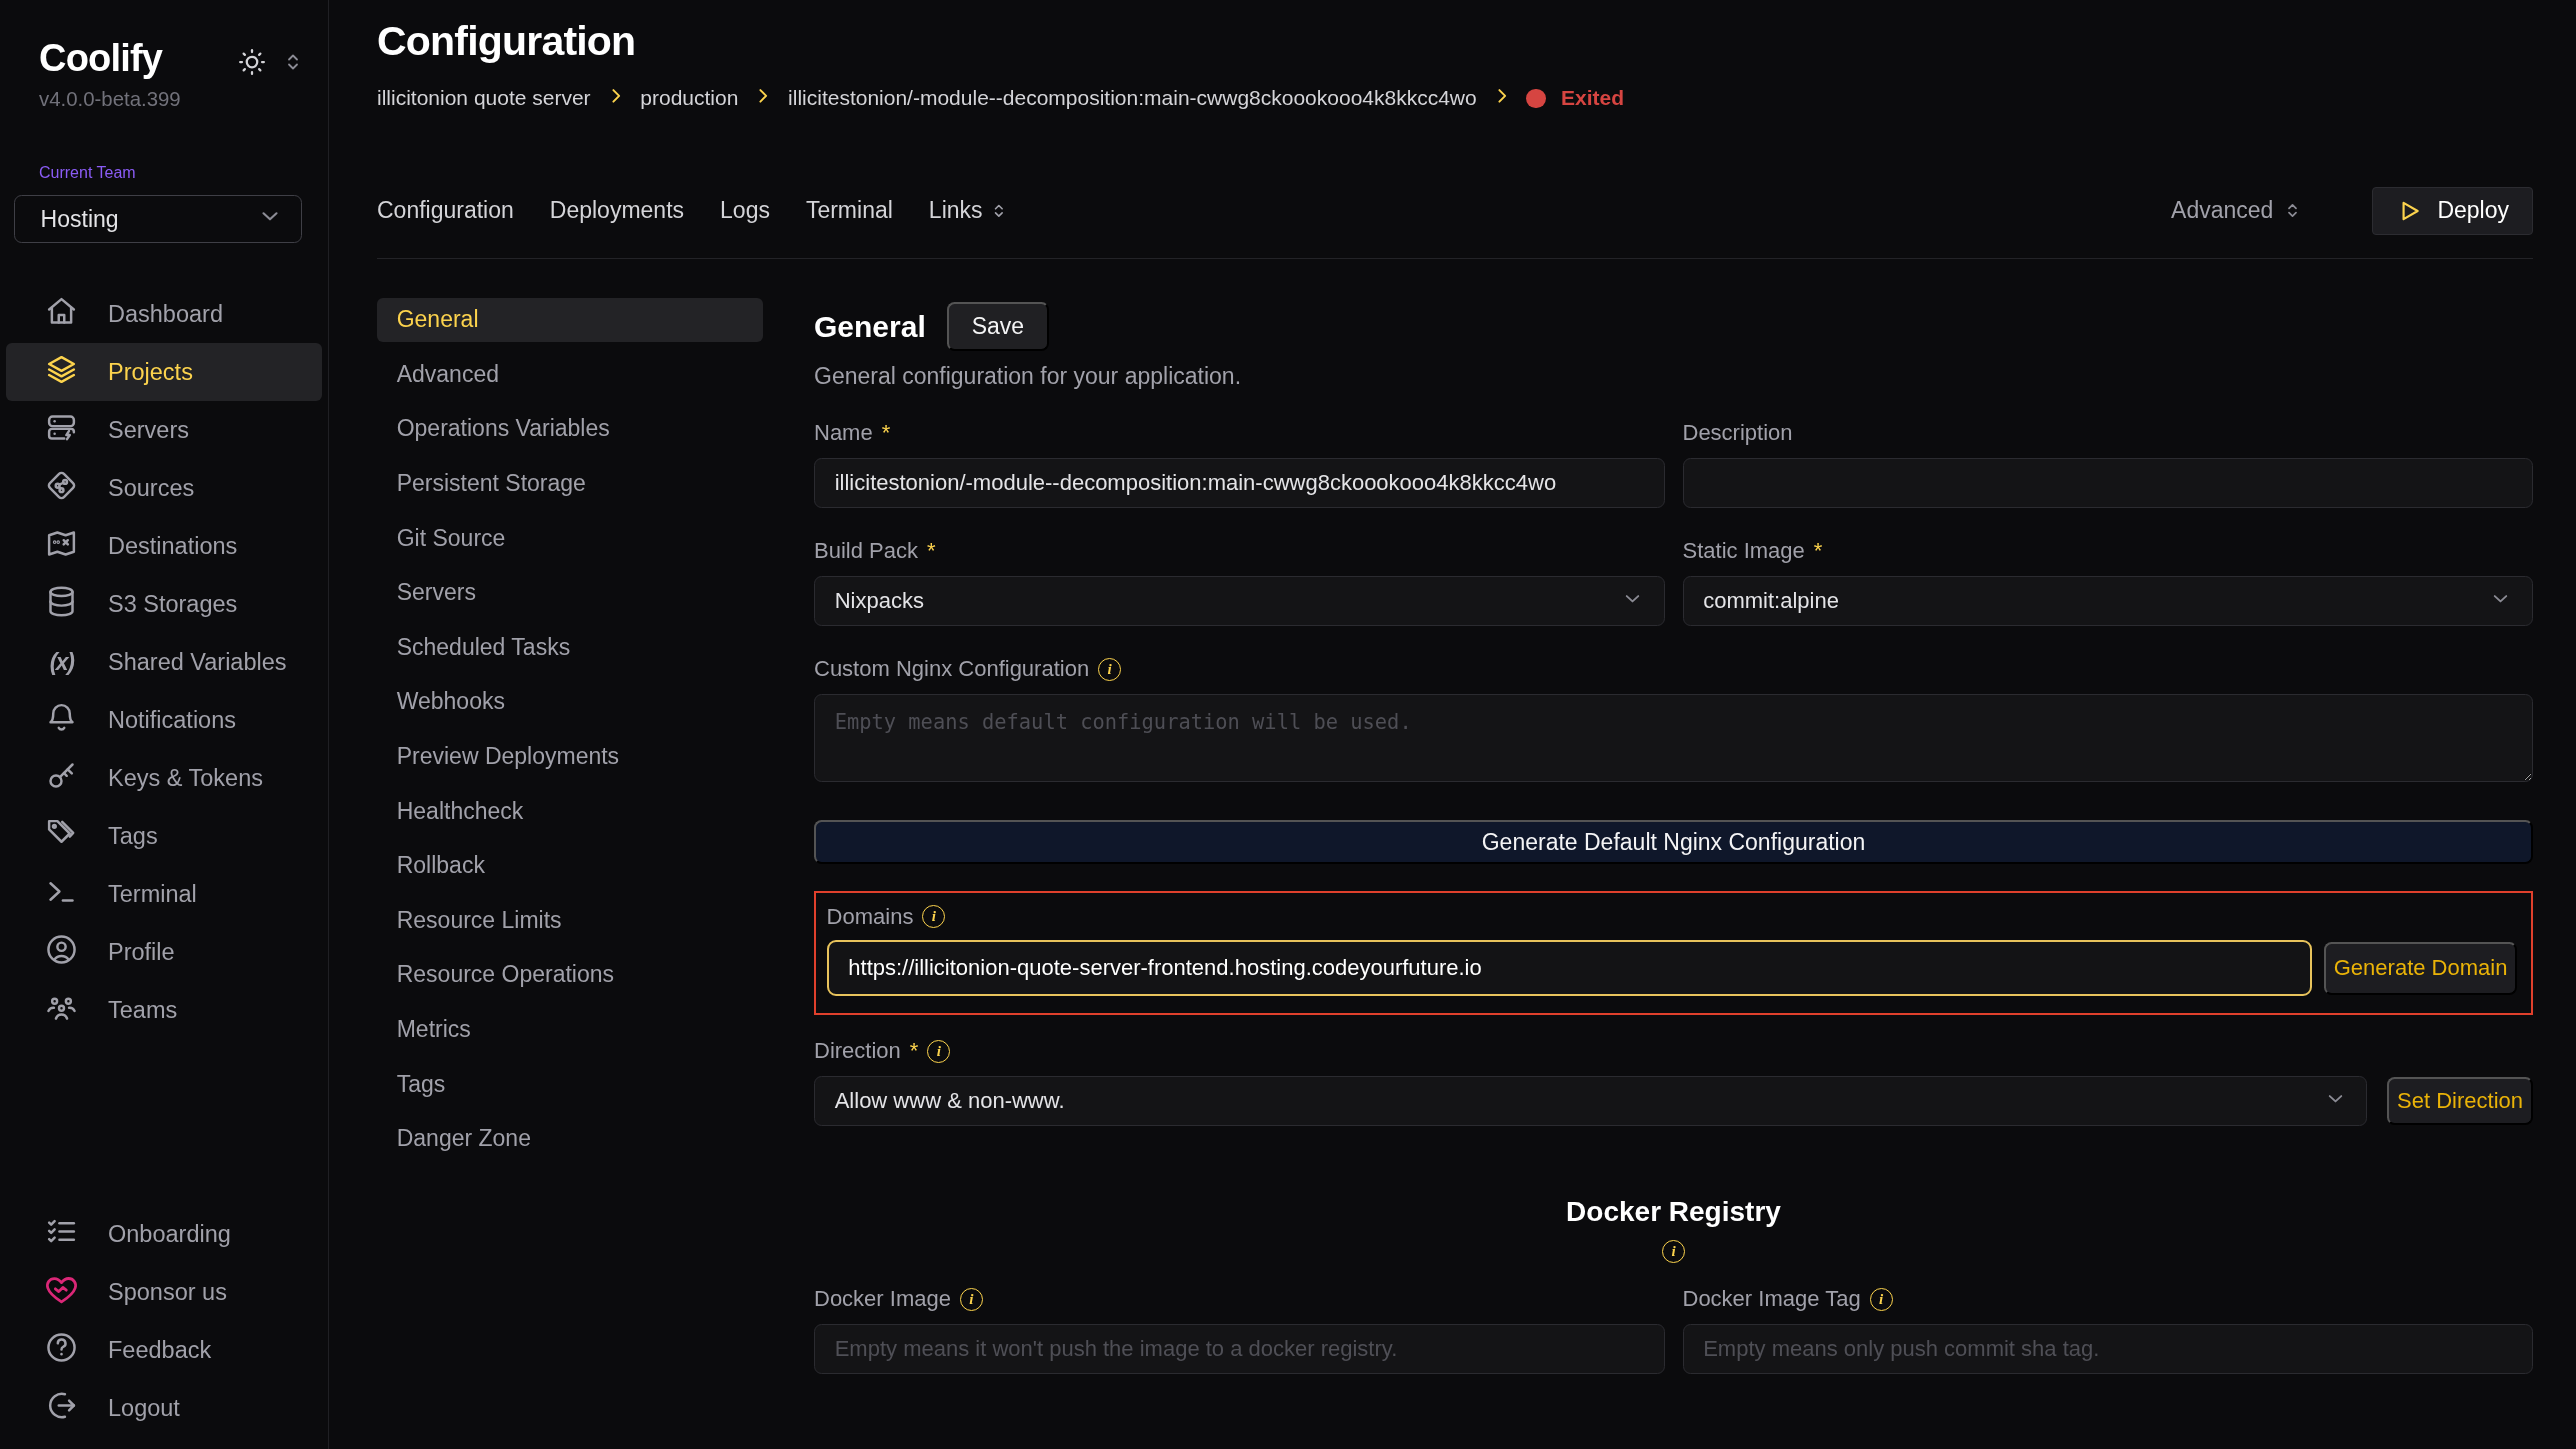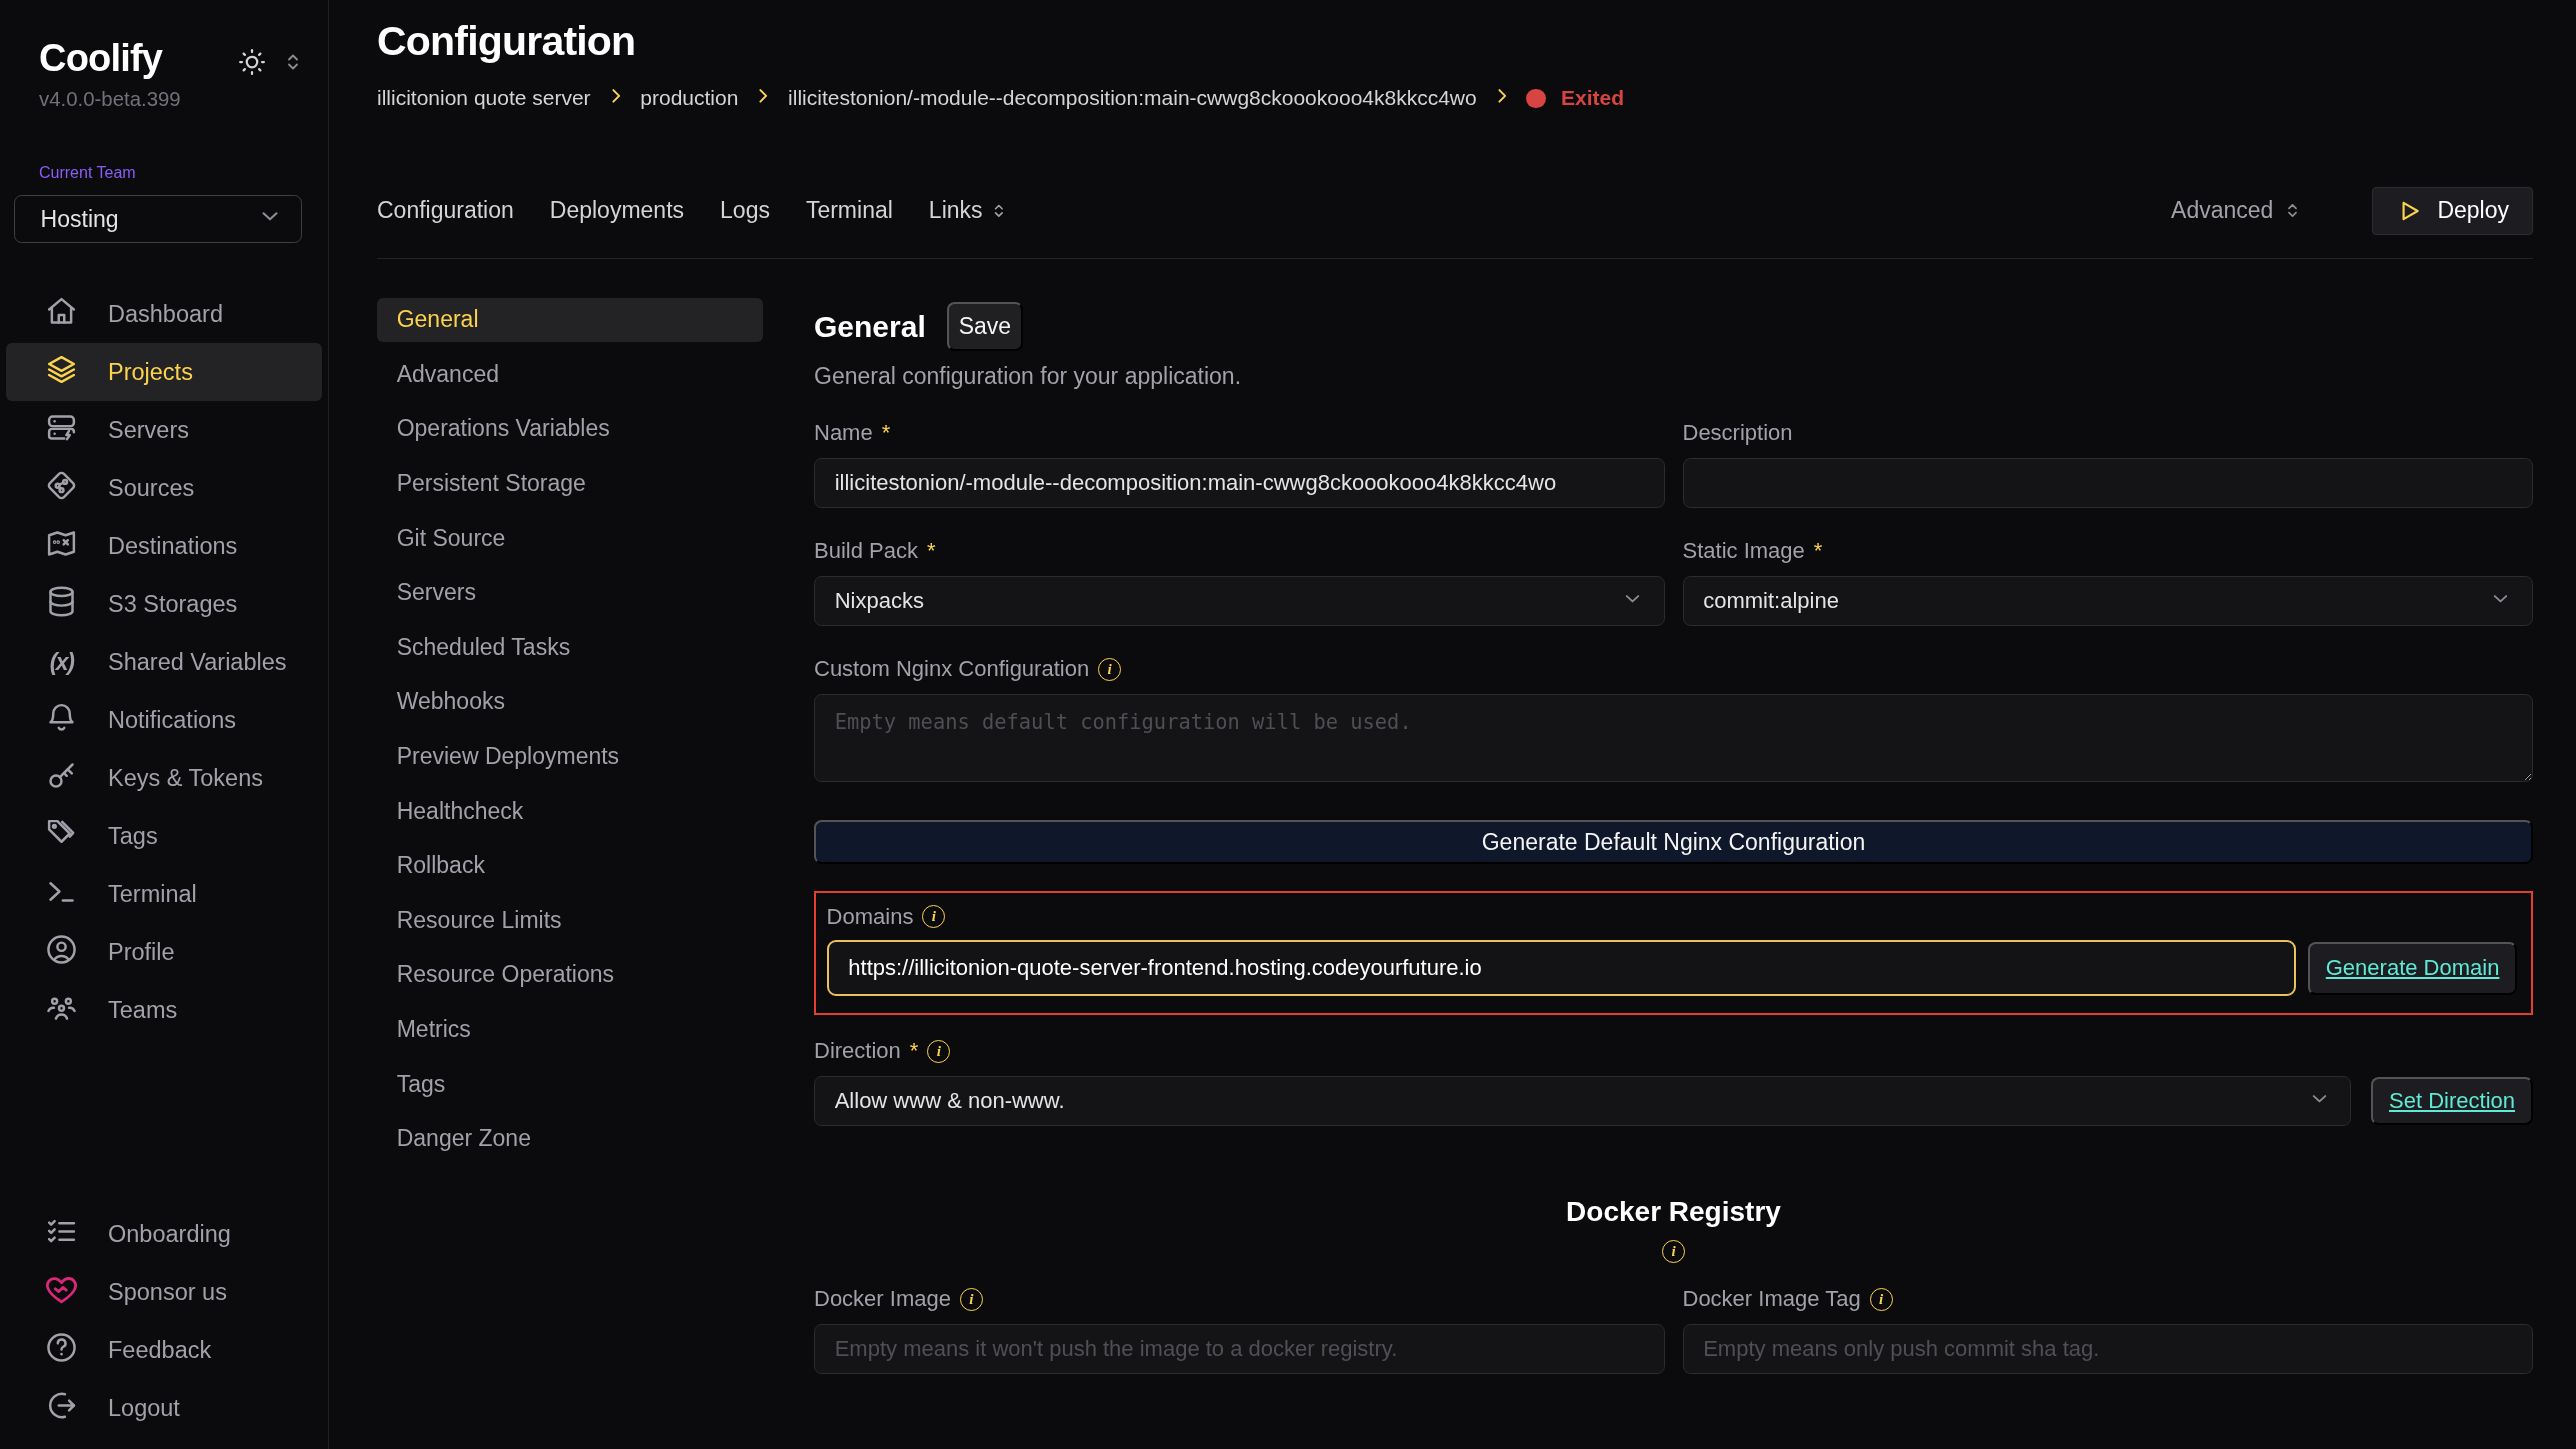--- a/index.html
+++ b/index.html
@@ -72,21 +72,21 @@
   .subnav-item {
     height:44px; margin-bottom:10.6px; display:flex; align-items:center;
     padding:0 19.7px; border-radius:6px; color:#a1a1aa; font-size:23px; cursor:pointer;
   }
   .subnav-item.active { background:#232326; color:#fcd34d; }
 
   
   .form-col { margin-left:51px; width:1719px; }
   .heading-row { display:flex; align-items:center; gap:21px; margin-top:7.6px; }
   .section-h1 { font-size:30px; font-weight:bold; color:#ffffff; }
-  .save-btn { background:#202023; border-radius:7.6px; padding:9px 10px; font-size:23px; color:#f4f4f5; cursor:pointer; }
+  .save-btn { background:#202023; border-radius:7.6px; padding:9px 23px; font-size:23px; color:#f4f4f5; cursor:pointer; }
   .subtitle { margin-top:12px; font-size:23px; color:#a1a1aa; }
 
   .grid2 { display:grid; grid-template-columns:1fr 1fr; column-gap:18px; margin-top:30px; }
   .grid3 { display:grid; grid-template-columns:1fr 1fr 1fr; column-gap:16.7px; margin-top:12px; }
   .field-label { font-size:22px; color:#a1a1aa; display:flex; align-items:center; gap:9px; margin-bottom:12px; }
   .req { color:#fcd34d; }
   .info-i {
     width:23px; height:23px; border:1.5px solid #fcd34d; border-radius:50%;
     color:#fcd34d; font-size:15px; display:inline-flex; align-items:center; justify-content:center;
     font-family:"Liberation Serif", serif; font-style:italic; font-weight:bold; cursor:pointer; flex-shrink:0;
@@ -110,23 +110,23 @@
     display:flex; align-items:center; justify-content:center; font-size:23px; color:#f4f4f5; cursor:pointer;
   }
 
   .domains-box { margin-top:27px; border:2.3px solid #e0402c; padding:10.6px 13.6px 16.7px 10.6px; }
   .domains-row { display:flex; align-items:center; gap:12px; margin-top:10.6px; }
   .domain-input {
     flex:1; height:56px; background:#131315; border:2.3px solid #e8c35c; border-radius:9px;
     color:#ffffff; font-size:22px; padding:0 19.7px; font-family:"Liberation Sans", sans-serif;
   }
   .side-btn {
-    height:53px; background:#1d1d21; border-radius:7.6px; padding:0 16px;
+    height:53px; background:#1d1d21; border-radius:7.6px; padding:0 8px;
     display:flex; align-items:center; justify-content:center;
-    color:#5eead4; font-size:22px; cursor:pointer; white-space:nowrap; flex-shrink:0;text-decoration:underline;
+    color:#eab308; font-size:22px; cursor:pointer; white-space:nowrap; flex-shrink:0;
   }
   .direction-wrap { margin-top:23px; }
   .direction-row { display:flex; align-items:center; gap:19.7px; }
   .direction-row .t-select { flex:1; }
   .direction-row .side-btn { height:48px; }
 
   .section-h2 { margin-top:70px; font-size:28px; font-weight:bold; color:#ffffff; display:flex; align-items:center; gap:12px;flex-direction:column; }
 </style>
 </head>
 <body>

